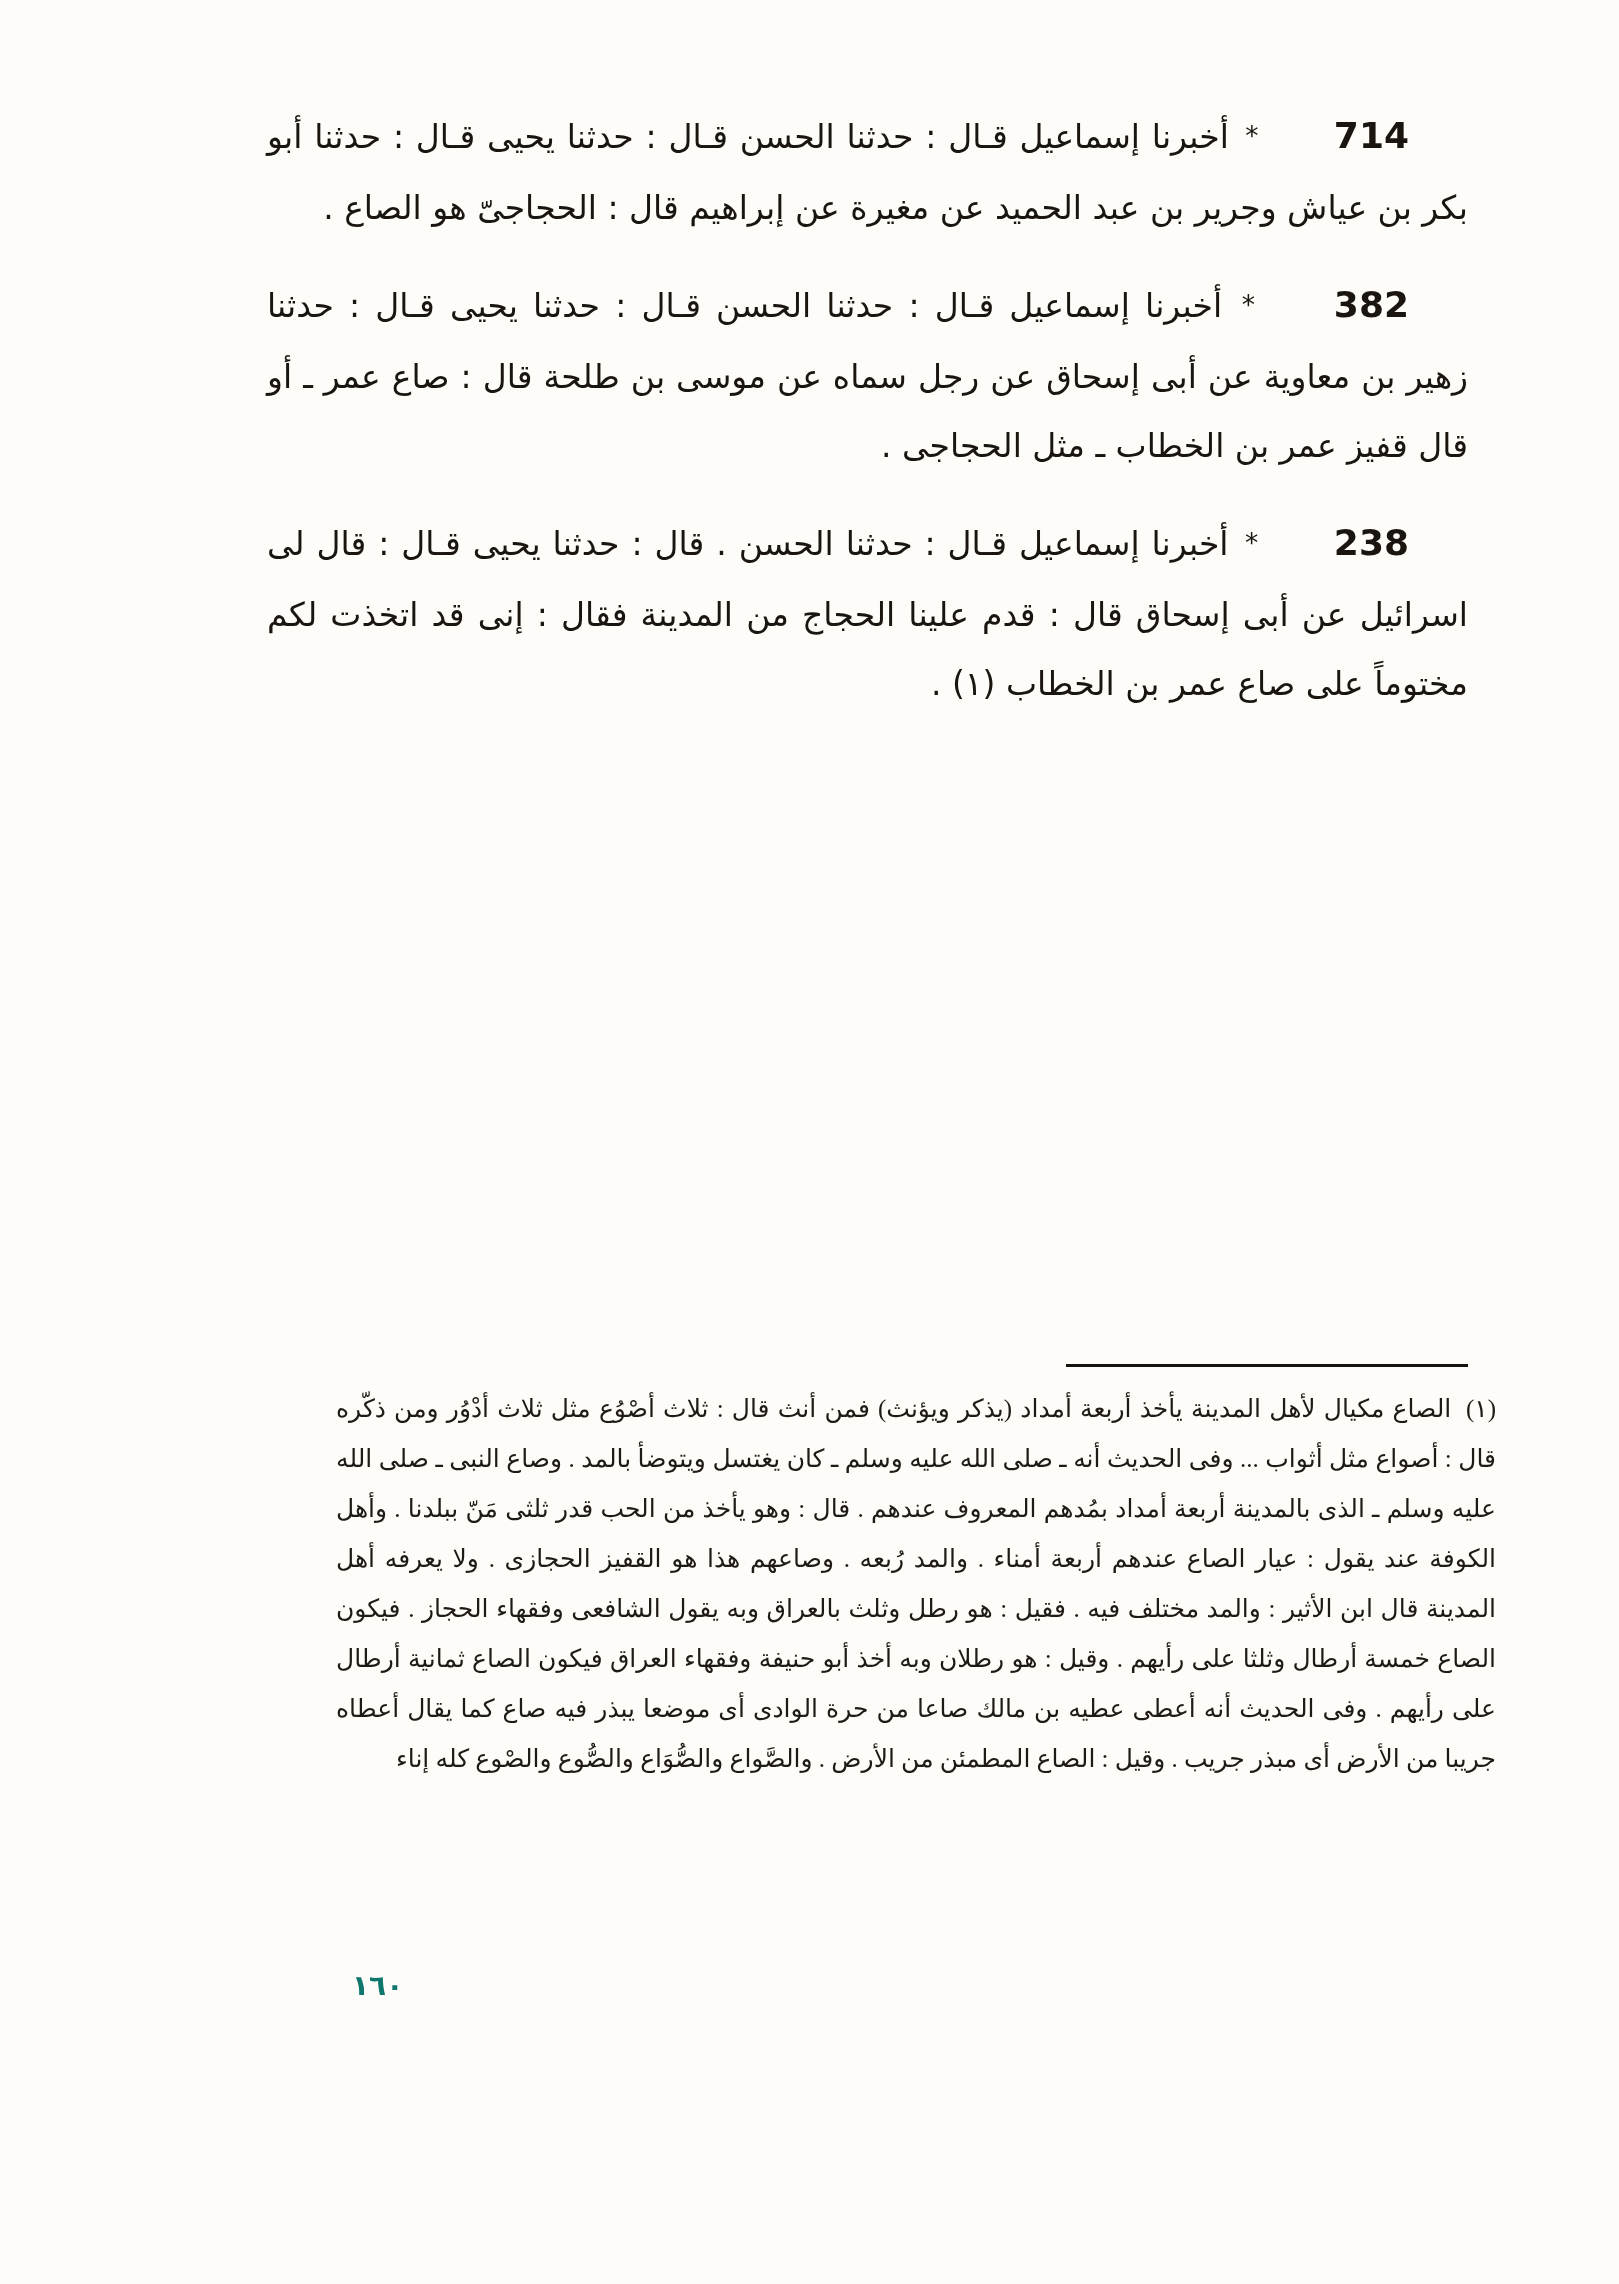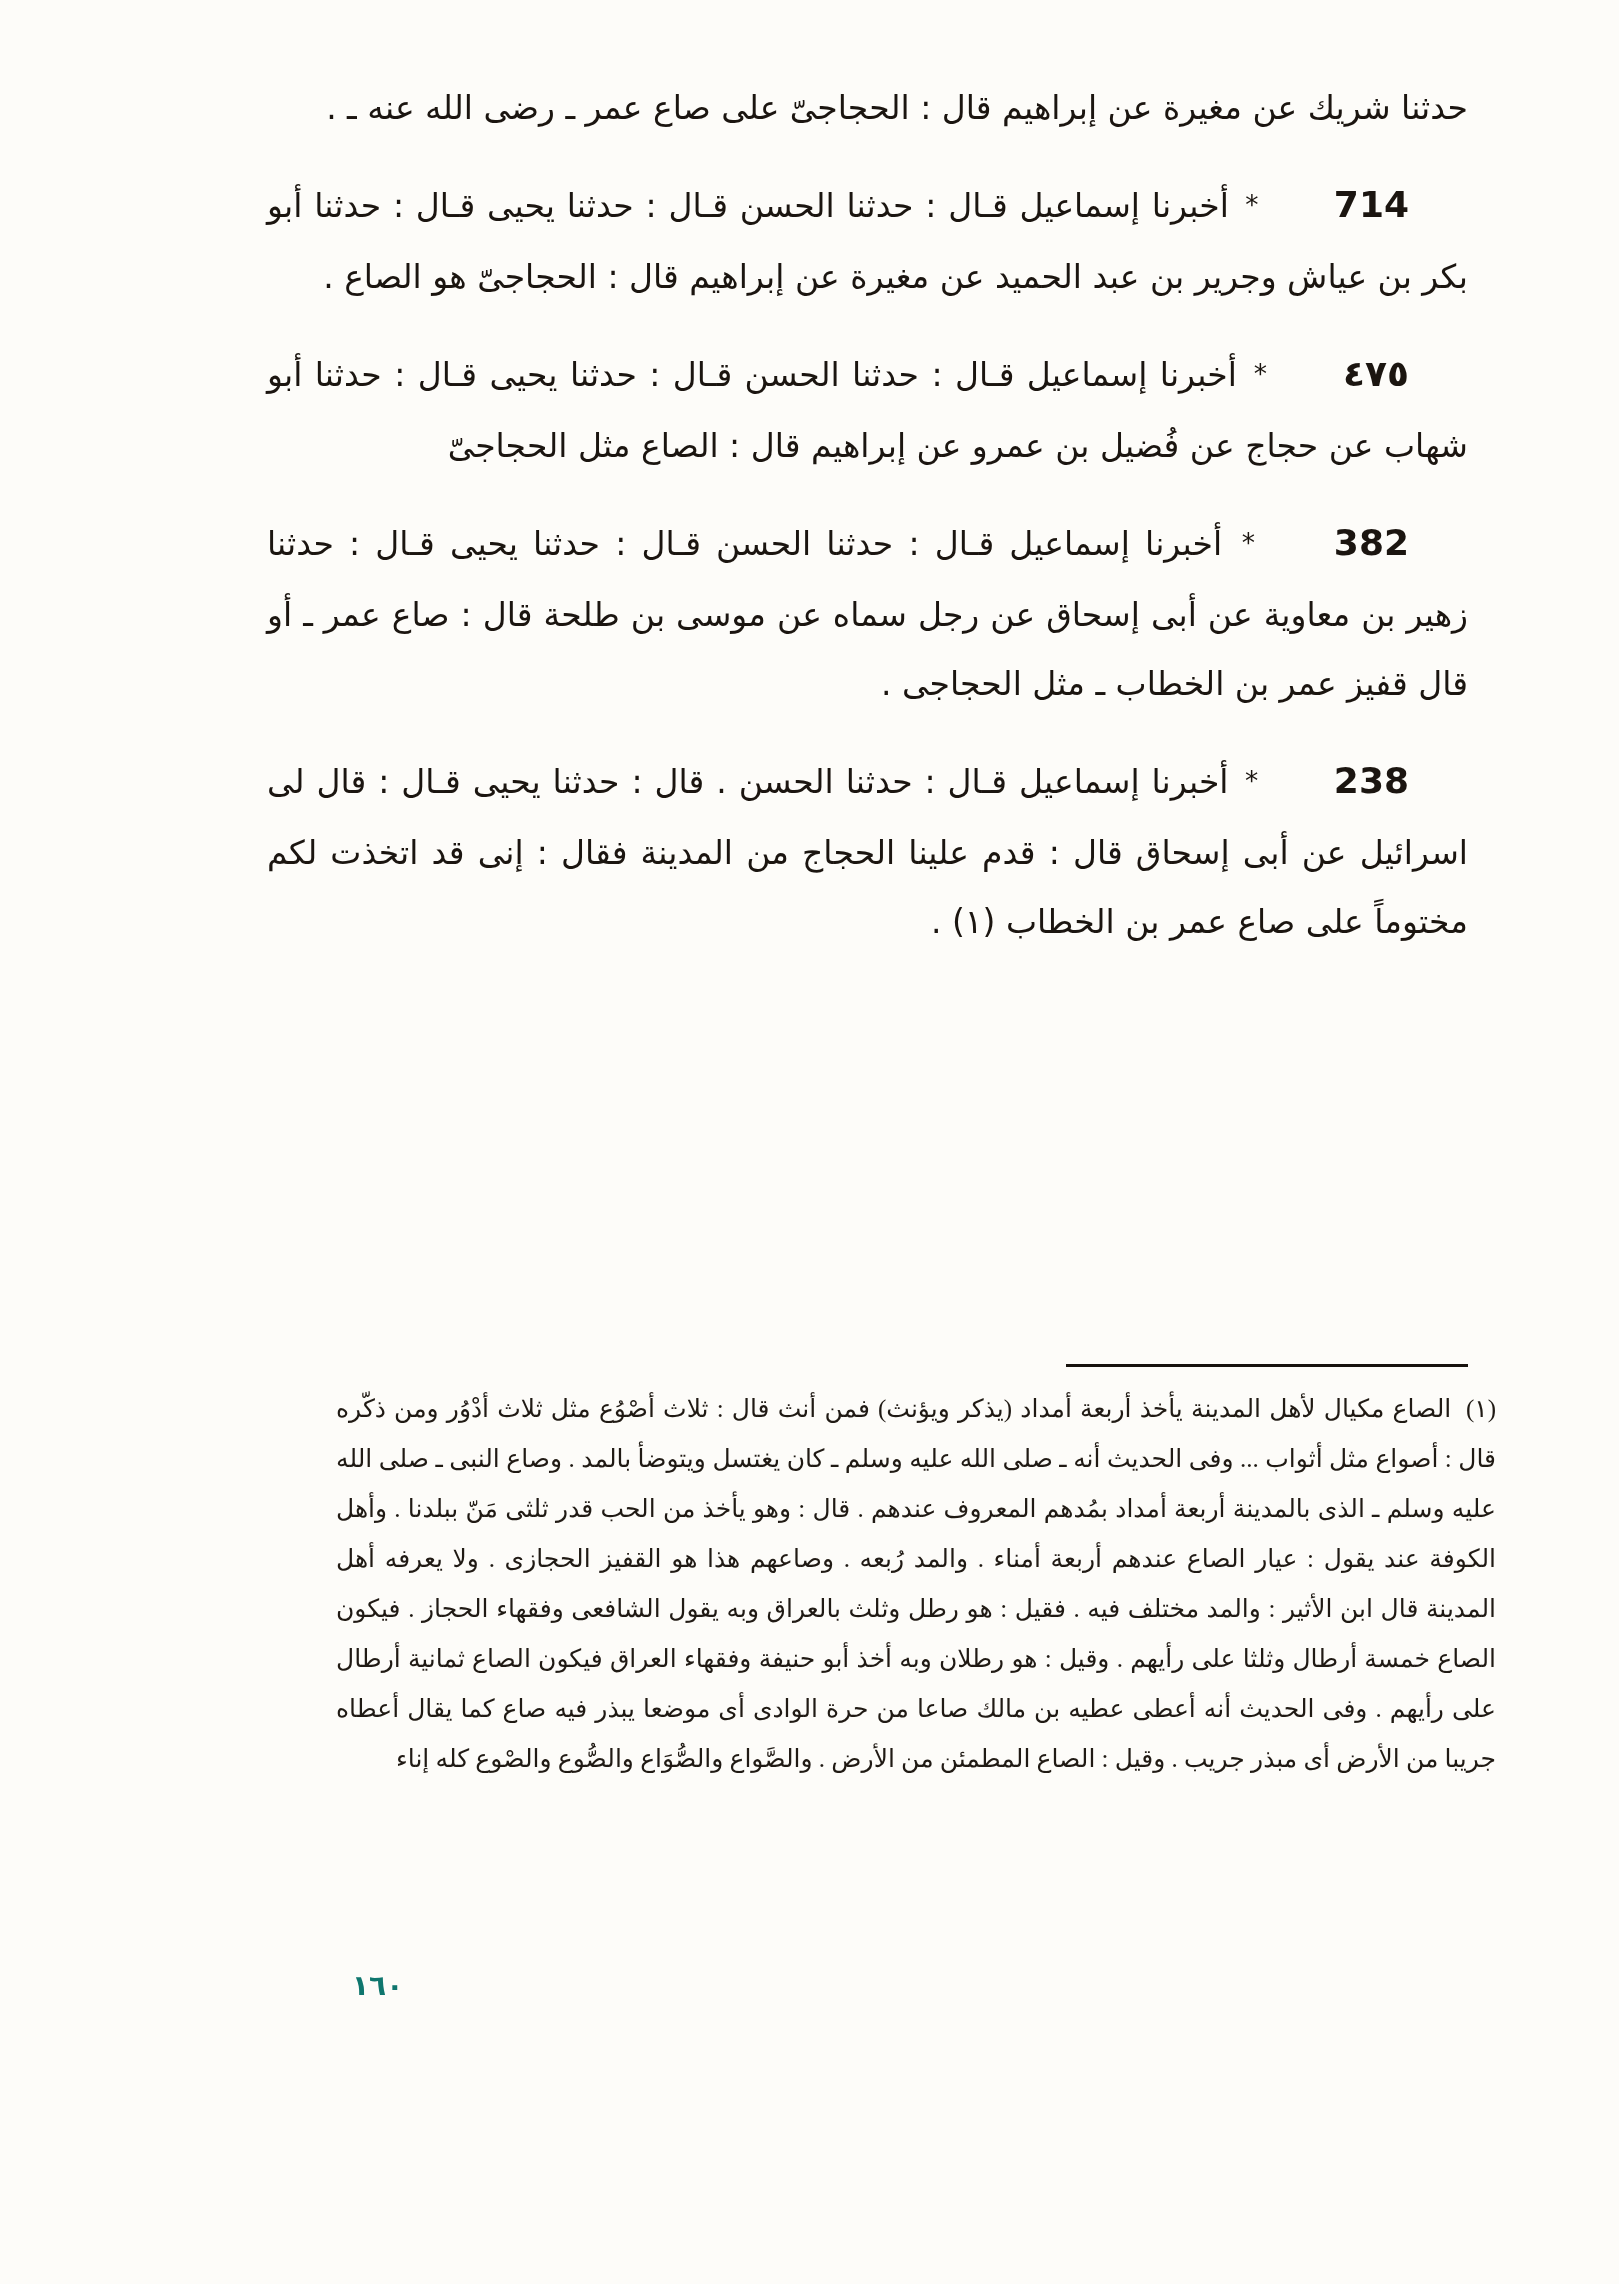--- a/index.html
+++ b/index.html
@@ -79,33 +79,27 @@
     color: #0f766e;
   }
 </style>
 </head>
 <body>
 
 <div class="page">
 
   <main class="main-text">
 
-    <p class="para continuation">حدثنا شريك عن مغيرة عن إبراهيم قال : الحجاجىّ على صاع عمر ـ رضى الله عنه ـ .</p>
 
     <p class="para entry">
       <span class="entry-num">714</span>
       <span class="entry-marker">*</span>
       <span class="entry-text">أخبرنا إسماعيل قـال : حدثنا الحسن قـال : حدثنا يحيى قـال : حدثنا أبو بكر بن عياش وجرير بن عبد الحميد عن مغيرة عن إبراهيم قال : الحجاجىّ هو الصاع .</span>
     </p>
 
-    <p class="para entry">
-      <span class="entry-num">٤٧٥</span>
-      <span class="entry-marker">*</span>
-      <span class="entry-text">أخبرنا إسماعيل قـال : حدثنا الحسن قـال : حدثنا يحيى قـال : حدثنا أبو شهاب عن حجاج عن فُضيل بن عمرو عن إبراهيم قال : الصاع مثل الحجاجىّ</span>
-    </p>
 
     <p class="para entry">
       <span class="entry-num">382</span>
       <span class="entry-marker">*</span>
       <span class="entry-text">أخبرنا إسماعيل قـال : حدثنا الحسن قـال : حدثنا يحيى قـال : حدثنا زهير بن معاوية عن أبى إسحاق عن رجل سماه عن موسى بن طلحة قال : صاع عمر ـ أو قال قفيز عمر بن الخطاب ـ مثل الحجاجى .</span>
     </p>
 
     <p class="para entry">
       <span class="entry-num">238</span>
       <span class="entry-marker">*</span>

